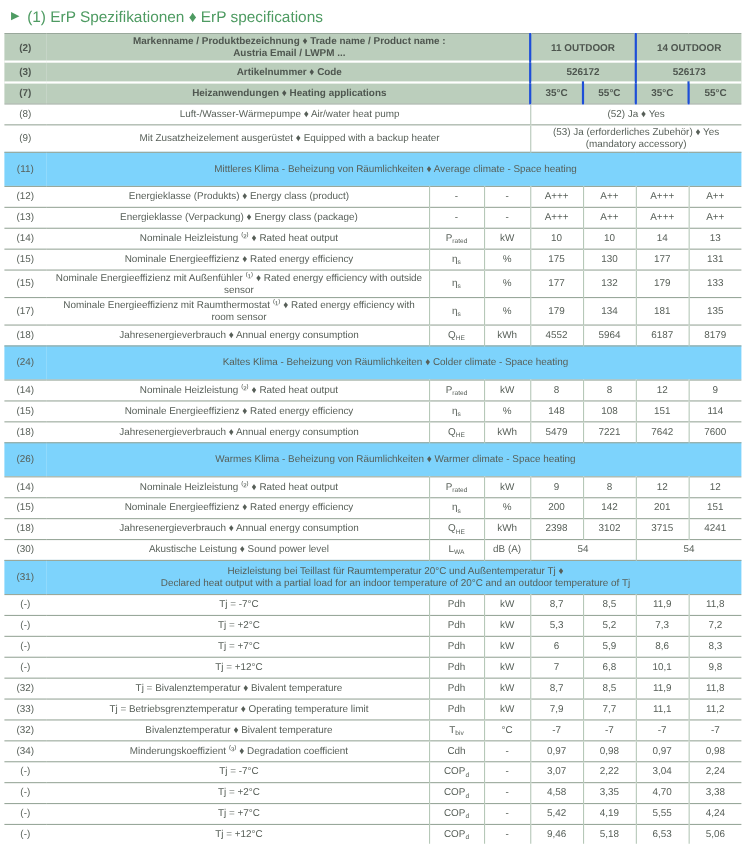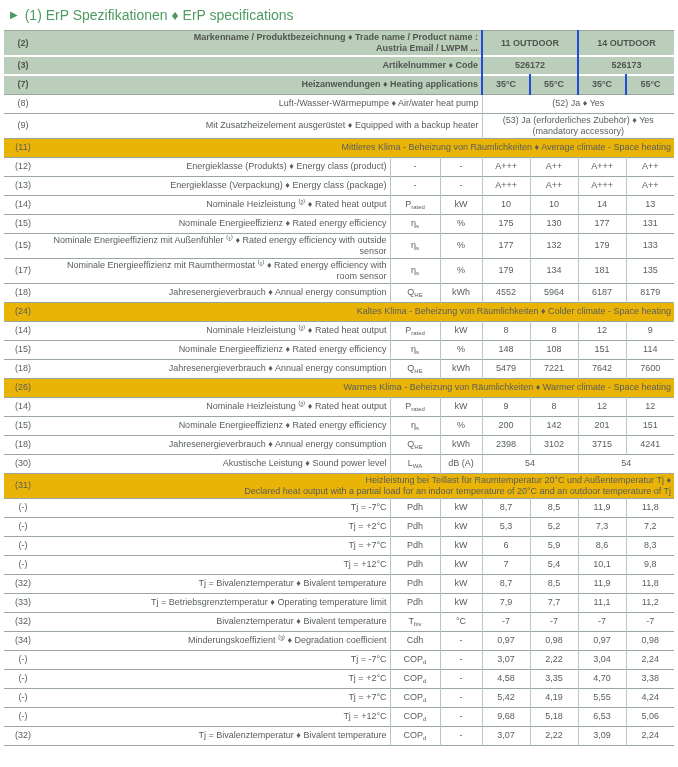--- a/index.html
+++ b/index.html
@@ -21,23 +21,23 @@
     table-layout:fixed;
     width:670px;
     margin:0 4px;
     font-size:9px;
     line-height:11px;
     border-top:1px solid #99a89b;
   }
   td { padding:1px 3px; vertical-align:middle; }
   tr { height:19px; border-bottom:1px solid #99a89b; }
   td.num  { text-align:center; }
-  td.desc { text-align:right; padding-left:6px; }
+  td.desc { text-align:center; padding-left:6px; }
   td.sym, td.unit, td.val { border-left:1px solid #b6c8b8; text-align:center; }
-  tr.section { background:#eab308; height:19px;margin-top:24px; }
+  tr.section { background:#7dd3fc; height:31px;margin-top:24px; }
   tr.section td { border-left:none; }
   tr.head { background:#bbcebc; font-weight:bold; color:#4e564f; }
   tr.head td { border-left:2px solid #1d4ed8; }
   tr.head td.desc, tr.head td.num { border-left:none; }
   tr.hbw { border-bottom:2px solid #ffffff; }
   sub { font-size:6px; vertical-align:-2px; line-height:0; }
 </style>
 </head>
 <body>
 
@@ -271,21 +271,21 @@
         <td class="val">5,9</td>
         <td class="val">8,6</td>
         <td class="val">8,3</td>
       </tr>
       <tr class="data">
         <td class="num">(-)</td>
         <td class="desc">Tj = +12°C</td>
         <td class="sym">Pdh</td>
         <td class="unit">kW</td>
         <td class="val">7</td>
-        <td class="val">5,4</td>
+        <td class="val">6,8</td>
         <td class="val">10,1</td>
         <td class="val">9,8</td>
       </tr>
       <tr class="data">
         <td class="num">(32)</td>
         <td class="desc">Tj = Bivalenztemperatur ♦ Bivalent temperature</td>
         <td class="sym">Pdh</td>
         <td class="unit">kW</td>
         <td class="val">8,7</td>
         <td class="val">8,5</td>
@@ -350,21 +350,21 @@
         <td class="val">5,42</td>
         <td class="val">4,19</td>
         <td class="val">5,55</td>
         <td class="val">4,24</td>
       </tr>
       <tr class="data">
         <td class="num">(-)</td>
         <td class="desc">Tj = +12°C</td>
         <td class="sym">COP<sub>d</sub></td>
         <td class="unit">-</td>
-        <td class="val">9,68</td>
+        <td class="val">9,46</td>
         <td class="val">5,18</td>
         <td class="val">6,53</td>
         <td class="val">5,06</td>
       </tr>
       <tr class="data">
         <td class="num">(32)</td>
         <td class="desc">Tj = Bivalenztemperatur ♦ Bivalent temperature</td>
         <td class="sym">COP<sub>d</sub></td>
         <td class="unit">-</td>
         <td class="val">3,07</td>

